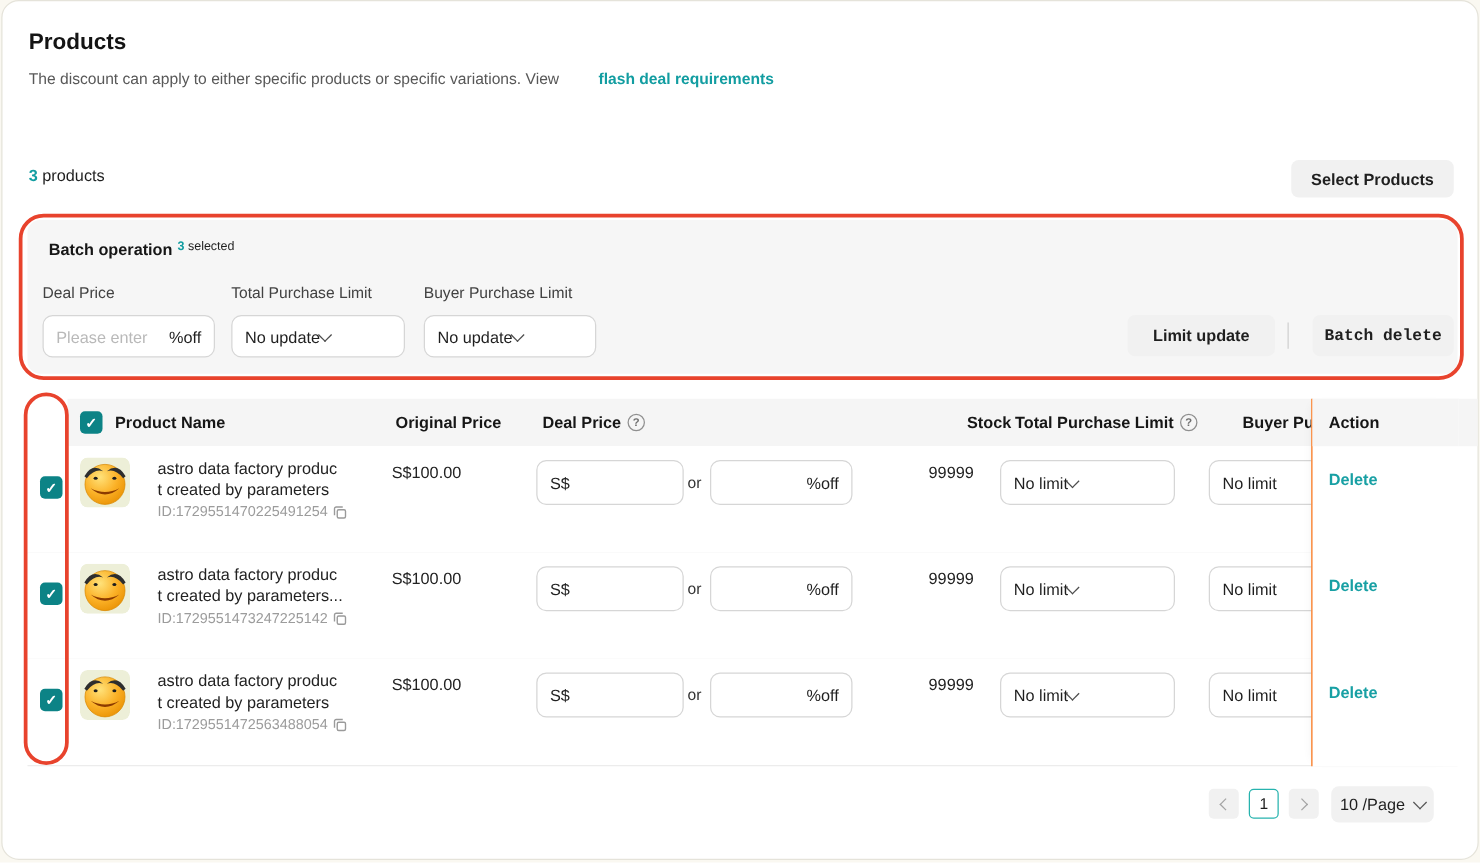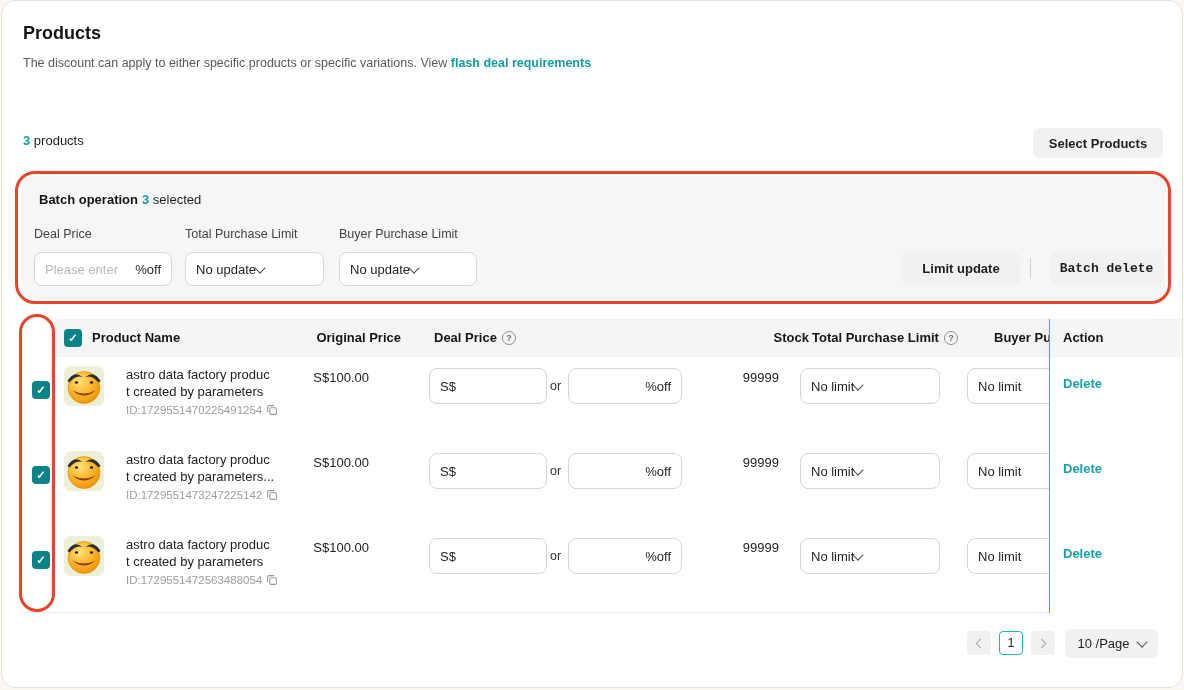--- a/index.html
+++ b/index.html
@@ -1,41 +1,41 @@
 <!DOCTYPE html>
 <html><head>
 <meta charset="utf-8">
 <style>
   html,body{margin:0;padding:0;background:#faf8f1;font-family:"Liberation Sans",sans-serif;}
   .page{position:relative;width:1182px;height:688px;margin:0 auto;background:#fff;border:1px solid #e5e3da;border-radius:14px;overflow:hidden;box-sizing:border-box;}
   .abs{position:absolute;}
   
   .title{left:21px;top:22px;font-size:18px;font-weight:700;color:#141414;}
   .subtitle{left:21px;top:55px;font-size:12.5px;color:#585858;}
-  .subtitle a{color:#129da1;font-weight:600;text-decoration:none;cursor:pointer;}
+  .subtitle a{color:#129da1;font-weight:600;text-decoration:none;cursor:pointer;margin-left:28px;}
   
   .radio-row{left:21px;top:86px;display:flex;align-items:center;gap:10px;font-size:13px;color:#1f1f1f;}
   .radio{width:16px;height:16px;border-radius:50%;box-sizing:border-box;position:relative;cursor:pointer;flex:0 0 auto;}
   .radio.on{background:#0c8386;}
   .radio.on::after{content:"";position:absolute;left:5px;top:5px;width:6px;height:6px;border-radius:50%;background:#fff;}
   .radio.off{border:1px solid #c2c2c2;background:#fff;}
   .radio-label{margin-right:24px;}
   
   .count-line{left:21px;top:132px;font-size:13px;color:#1f1f1f;}
   .teal-num{color:#129da1;font-weight:600;}
   
   .btn{display:flex;align-items:center;justify-content:center;background:#f1f1f1;border-radius:6px;font-size:13px;font-weight:600;color:#1f1f1f;cursor:pointer;box-sizing:border-box;}
   .select-products{left:1031px;top:127px;width:130px;height:30px;}
   
   .anno{border:3.5px solid #e8432d;border-radius:20px;pointer-events:none;box-sizing:border-box;z-index:30;}
   .anno-batch{left:13px;top:170px;width:1156px;height:133px;}
   .anno-check{left:17px;top:313px;width:36px;height:298px;border-radius:24px;}
   .batch{left:20px;top:175px;width:1144px;height:123px;background:#f6f6f6;border-radius:10px;}
   .batch .b-title{position:absolute;left:17px;top:16px;font-size:13px;font-weight:700;color:#161616;}
-  .batch .b-selected{position:absolute;left:120px;top:16px;font-size:13px;color:#1f1f1f;}
+  .batch .b-selected{position:absolute;left:120px;top:16px;font-size:10px;color:#1f1f1f;}
   .flabel{position:absolute;font-size:12.5px;color:#424242;}
   .control{position:absolute;height:34px;background:#fff;border:1px solid #d6d6d6;border-radius:8px;box-sizing:border-box;display:flex;align-items:center;padding:0 10px;font-size:13px;color:#1f1f1f;}
   .control input{border:none;outline:none;flex:1;min-width:0;font-size:13px;font-family:"Liberation Sans",sans-serif;color:#1f1f1f;background:transparent;padding:0;}
   .control input::placeholder{color:#b9b9b9;}
   .suffix{color:#1f1f1f;font-size:13px;margin-left:4px;}
   .sel{cursor:pointer;justify-content:flex-start;}
   .chev{width:7px;height:7px;border-right:1.6px solid #4c4c4c;border-bottom:1.6px solid #4c4c4c;transform:rotate(45deg);margin-top:-3px;flex:0 0 auto;}
   .b-btn{position:absolute;top:76px;height:33px;}
   .b-divider{position:absolute;left:1008px;top:82px;width:1px;height:21px;background:#cfcfcf;}
   
@@ -57,21 +57,21 @@
   .action-col{left:1047px;top:318px;width:117px;height:294px;background:#fff;border-left:1px solid #f97316;box-shadow:-5px 0 8px -6px rgba(0,0,0,.08);z-index:10;}
   .action-head{position:absolute;left:0;top:0;width:100%;height:38px;background:#f5f5f5;box-sizing:border-box;}
   .action-head span{position:absolute;left:13px;top:11px;font-size:13px;font-weight:700;color:#161616;}
   .delete-link{position:absolute;left:13px;font-size:13px;font-weight:700;color:#18a0a4;cursor:pointer;}
   
   .pg-btn{position:absolute;top:630px;width:24px;height:24px;border-radius:4px;background:#f1f1f1;display:flex;align-items:center;justify-content:center;cursor:pointer;}
   .pg-chev{width:6px;height:6px;border-right:1.5px solid #a3a3a3;border-bottom:1.5px solid #a3a3a3;}
   .pg-chev.left{transform:rotate(135deg);margin-left:3px;}
   .pg-chev.right{transform:rotate(-45deg);margin-right:3px;}
   .pg-page{position:absolute;left:997px;top:630px;width:24px;height:24px;border:1px solid #27b3ae;border-radius:4px;background:#fff;box-sizing:border-box;display:flex;align-items:center;justify-content:center;font-size:12.5px;color:#1f1f1f;cursor:pointer;}
-  .pg-size{position:absolute;left:1063px;top:628px;width:93px;height:29px;background:#f1f1f1;border-radius:6px;display:flex;align-items:center;justify-content:center;gap:8px;font-size:13px;color:#1f1f1f;cursor:pointer;}
+  .pg-size{position:absolute;left:1063px;top:628px;width:82px;height:29px;background:#f1f1f1;border-radius:6px;display:flex;align-items:center;justify-content:center;gap:8px;font-size:13px;color:#1f1f1f;cursor:pointer;}
   .pg-size .chev{border-color:#555;}
 </style>
 </head>
 <body>
 
 <svg width="0" height="0" style="position:absolute" aria-hidden="true">
   <defs>
     <radialGradient id="faceg" cx="38%" cy="32%" r="78%">
       <stop offset="0%" stop-color="#FFE27A"></stop>
       <stop offset="55%" stop-color="#FBB127"></stop>

